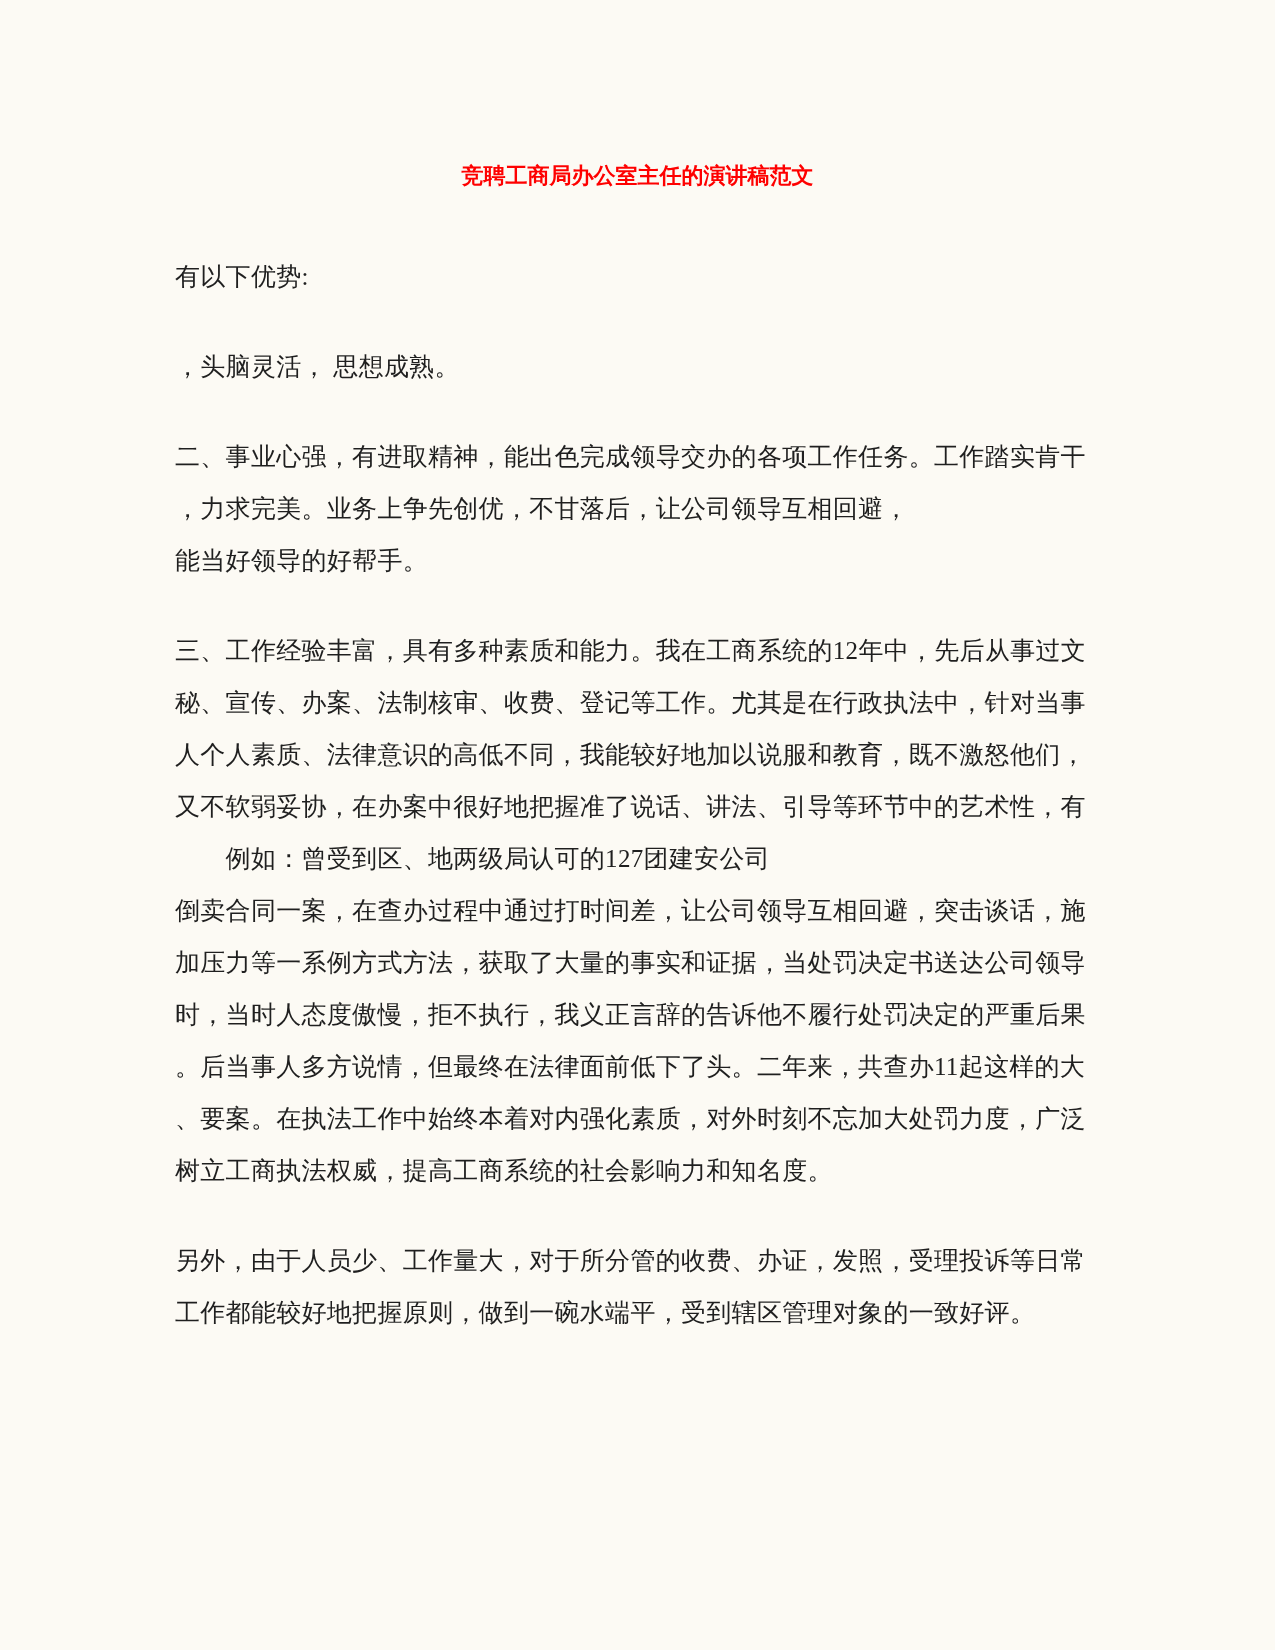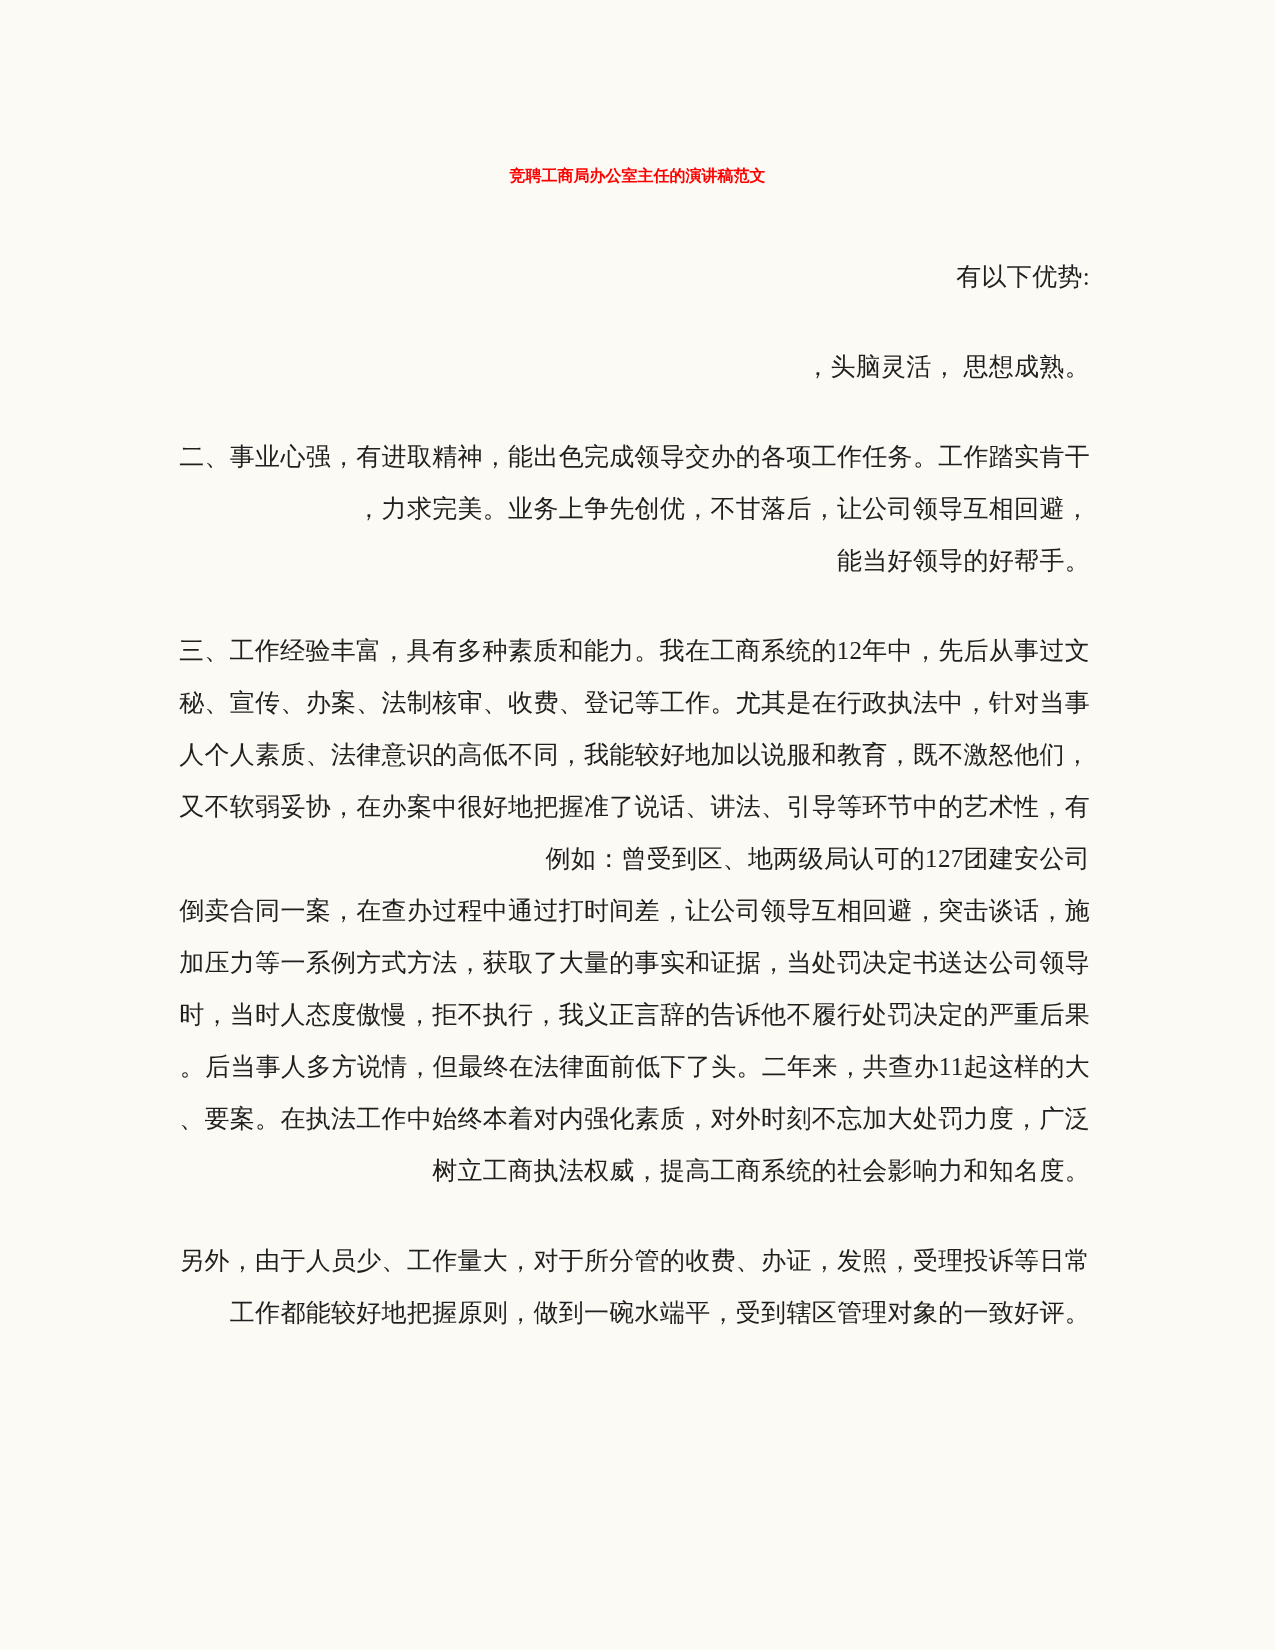--- a/index.html
+++ b/index.html
@@ -18,34 +18,33 @@
     width: 1275px;
     height: 1650px;
     background: #FCFAF4;
   }
   .doc-title {
     position: absolute;
     top: 158px;
     left: 0;
     right: 0;
     text-align: center;
-    font-size: 16px;
+    font-size: 22px;
     line-height: 36px;
     font-weight: bold;
     color: #FE0000;
     letter-spacing: 0px;
     white-space: pre;
   }
   .doc-body {
     position: absolute;
     top: 251px;
     left: 175px;
     width: 915px;
     color: #1F1F1F;
-    text-align: right;
   }
   .para {
     margin: 38px 0 0 0;
   }
   .para.flush {
     margin-top: 0;
   }
   .para:first-child {
     margin-top: 0;
   }

